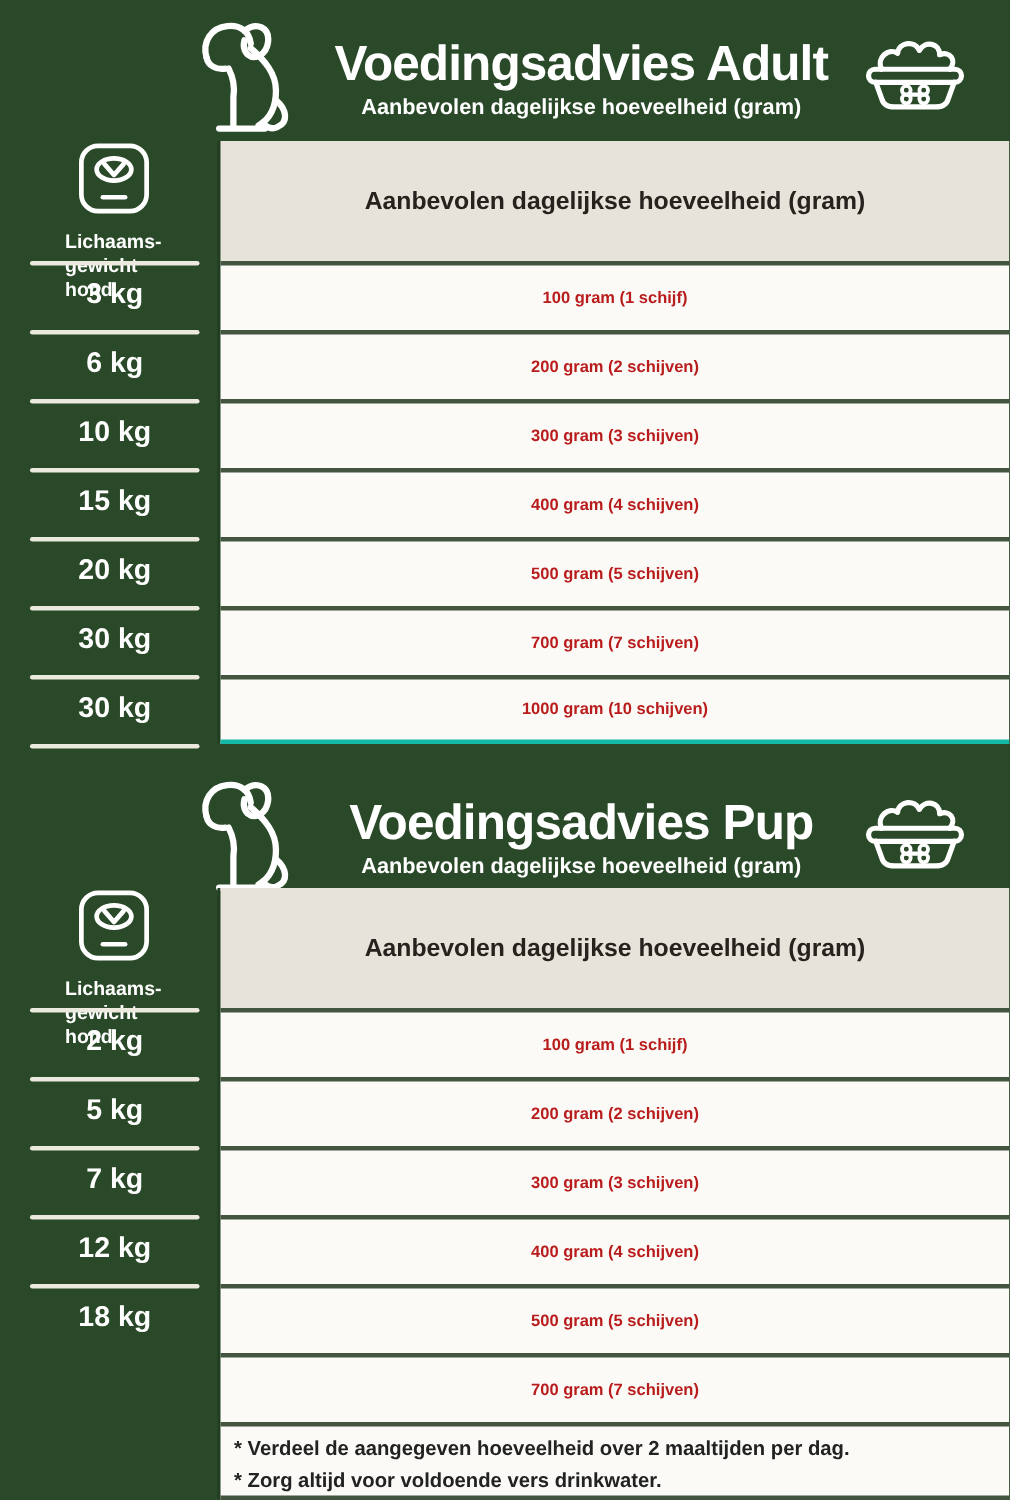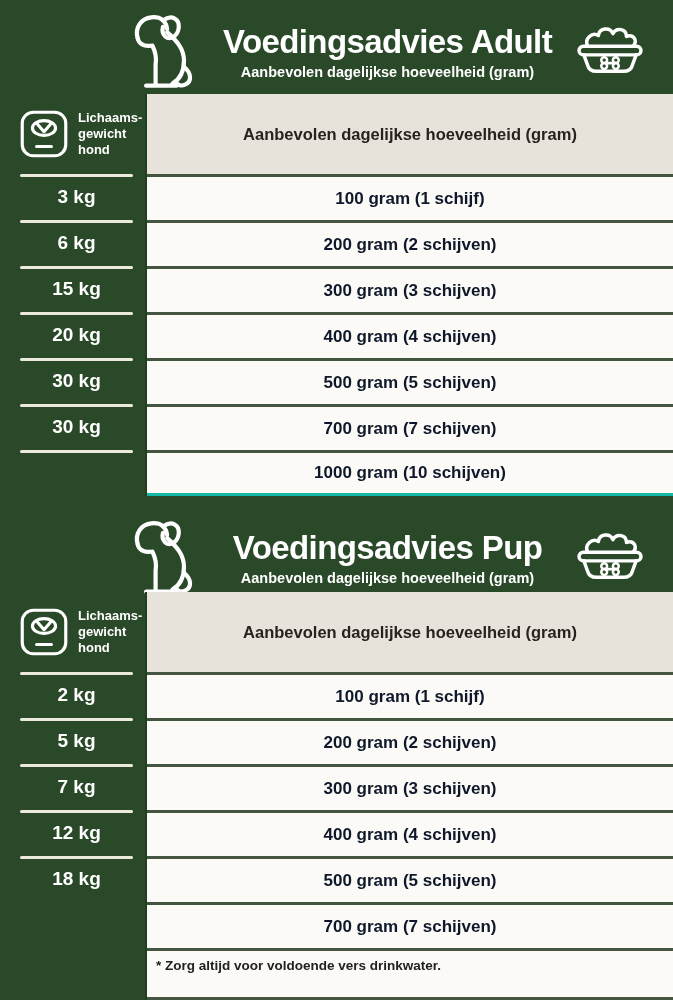--- a/index.html
+++ b/index.html
@@ -12,21 +12,21 @@
   
   .banner { height:94px; display:flex; align-items:center; gap:12px; padding:8px 26px 0 126px; }
   .sec-pup .banner { height:96px; padding-top:26px; }
   .titles { flex:1; text-align:center; color:#ffffff; }
   .title  { font-size:33px; font-weight:700; letter-spacing:-0.6px; }
   .subtitle { font-size:14.5px; font-weight:700; margin-top:3px; }
   .icon svg { display:block; }
   
   .grid { display:grid; grid-template-columns:145px 1fr; }
   .colL { color:#ffffff; }
-  .whead { height:80px; display:flex; align-items:center; gap:9px; padding-left:19px; }
+  .whead { height:80px; display:flex; align-items:center; gap:9px; padding-left:6px;flex-direction:column; }
   .wlabel { font-size:13px; font-weight:700; line-height:1.22; }
   .wcell {
     height:46px; position:relative; display:flex; align-items:center;
     justify-content:center; padding-left:8px;
   }
   .wcell::before {
     content:""; position:absolute; top:0; left:20px; width:113px; height:3px;
     background:#eceadf; border-radius:1.5px;
   }
   .wcell.last::after {
@@ -35,21 +35,21 @@
   }
   .wcell span { font-size:19px; font-weight:700;text-align:right; }
   .colR { border-left:2px solid #223e22; }
   .thead {
     height:80px; background:#e7e3da; display:flex; align-items:center; justify-content:center;
     font-size:16.5px; font-weight:700; color:#26231e; text-align:center;
   }
   .trow {
     height:46px; background:#fbfaf6; border-top:3px solid #44553f;
     display:flex; align-items:center; justify-content:center;
-    font-size:17px; font-weight:700; color:#0f172a;
+    font-size:11px; font-weight:700; color:#b91c1c;
   }
   .trow.rlast { border-bottom:3px solid #14b8a6; }
   .tfoot {
     height:52px; background:#fbfaf6; border-top:3px solid #44553f; border-bottom:3px solid #44553f;
     padding:5px 8px 0 9px; color:#222222; font-size:13.5px; font-weight:700; line-height:1.55;
   }
 </style>
 </head>
 <body>
 
@@ -103,20 +103,23 @@
             <span style="display:block">hond</span>
           </div>
         </div>
         <div class="wcell">
             <span>3 kg</span>
           </div>
         <div class="wcell">
             <span>6 kg</span>
           </div>
         <div class="wcell">
+            <span>10 kg</span>
+          </div>
+        <div class="wcell">
             <span>15 kg</span>
           </div>
         <div class="wcell">
             <span>20 kg</span>
           </div>
         <div class="wcell">
             <span>30 kg</span>
           </div>
         <div class="wcell last">
             <span>30 kg</span>
@@ -201,19 +204,20 @@
       </div>
       <div class="colR">
         <div class="thead">Aanbevolen dagelijkse hoeveelheid (gram)</div>
         <div class="trow">100 gram (1 schijf)</div>
         <div class="trow">200 gram (2 schijven)</div>
         <div class="trow">300 gram (3 schijven)</div>
         <div class="trow">400 gram (4 schijven)</div>
         <div class="trow">500 gram (5 schijven)</div>
         <div class="trow">700 gram (7 schijven)</div>
         <div class="tfoot">
+          <div>* Verdeel de aangegeven hoeveelheid over 2 maaltijden per dag.</div>
           <div>* Zorg altijd voor voldoende vers drinkwater.</div>
         </div>
       </div>
     </div>
   </section>
 
 </div>
 
 </body></html>

